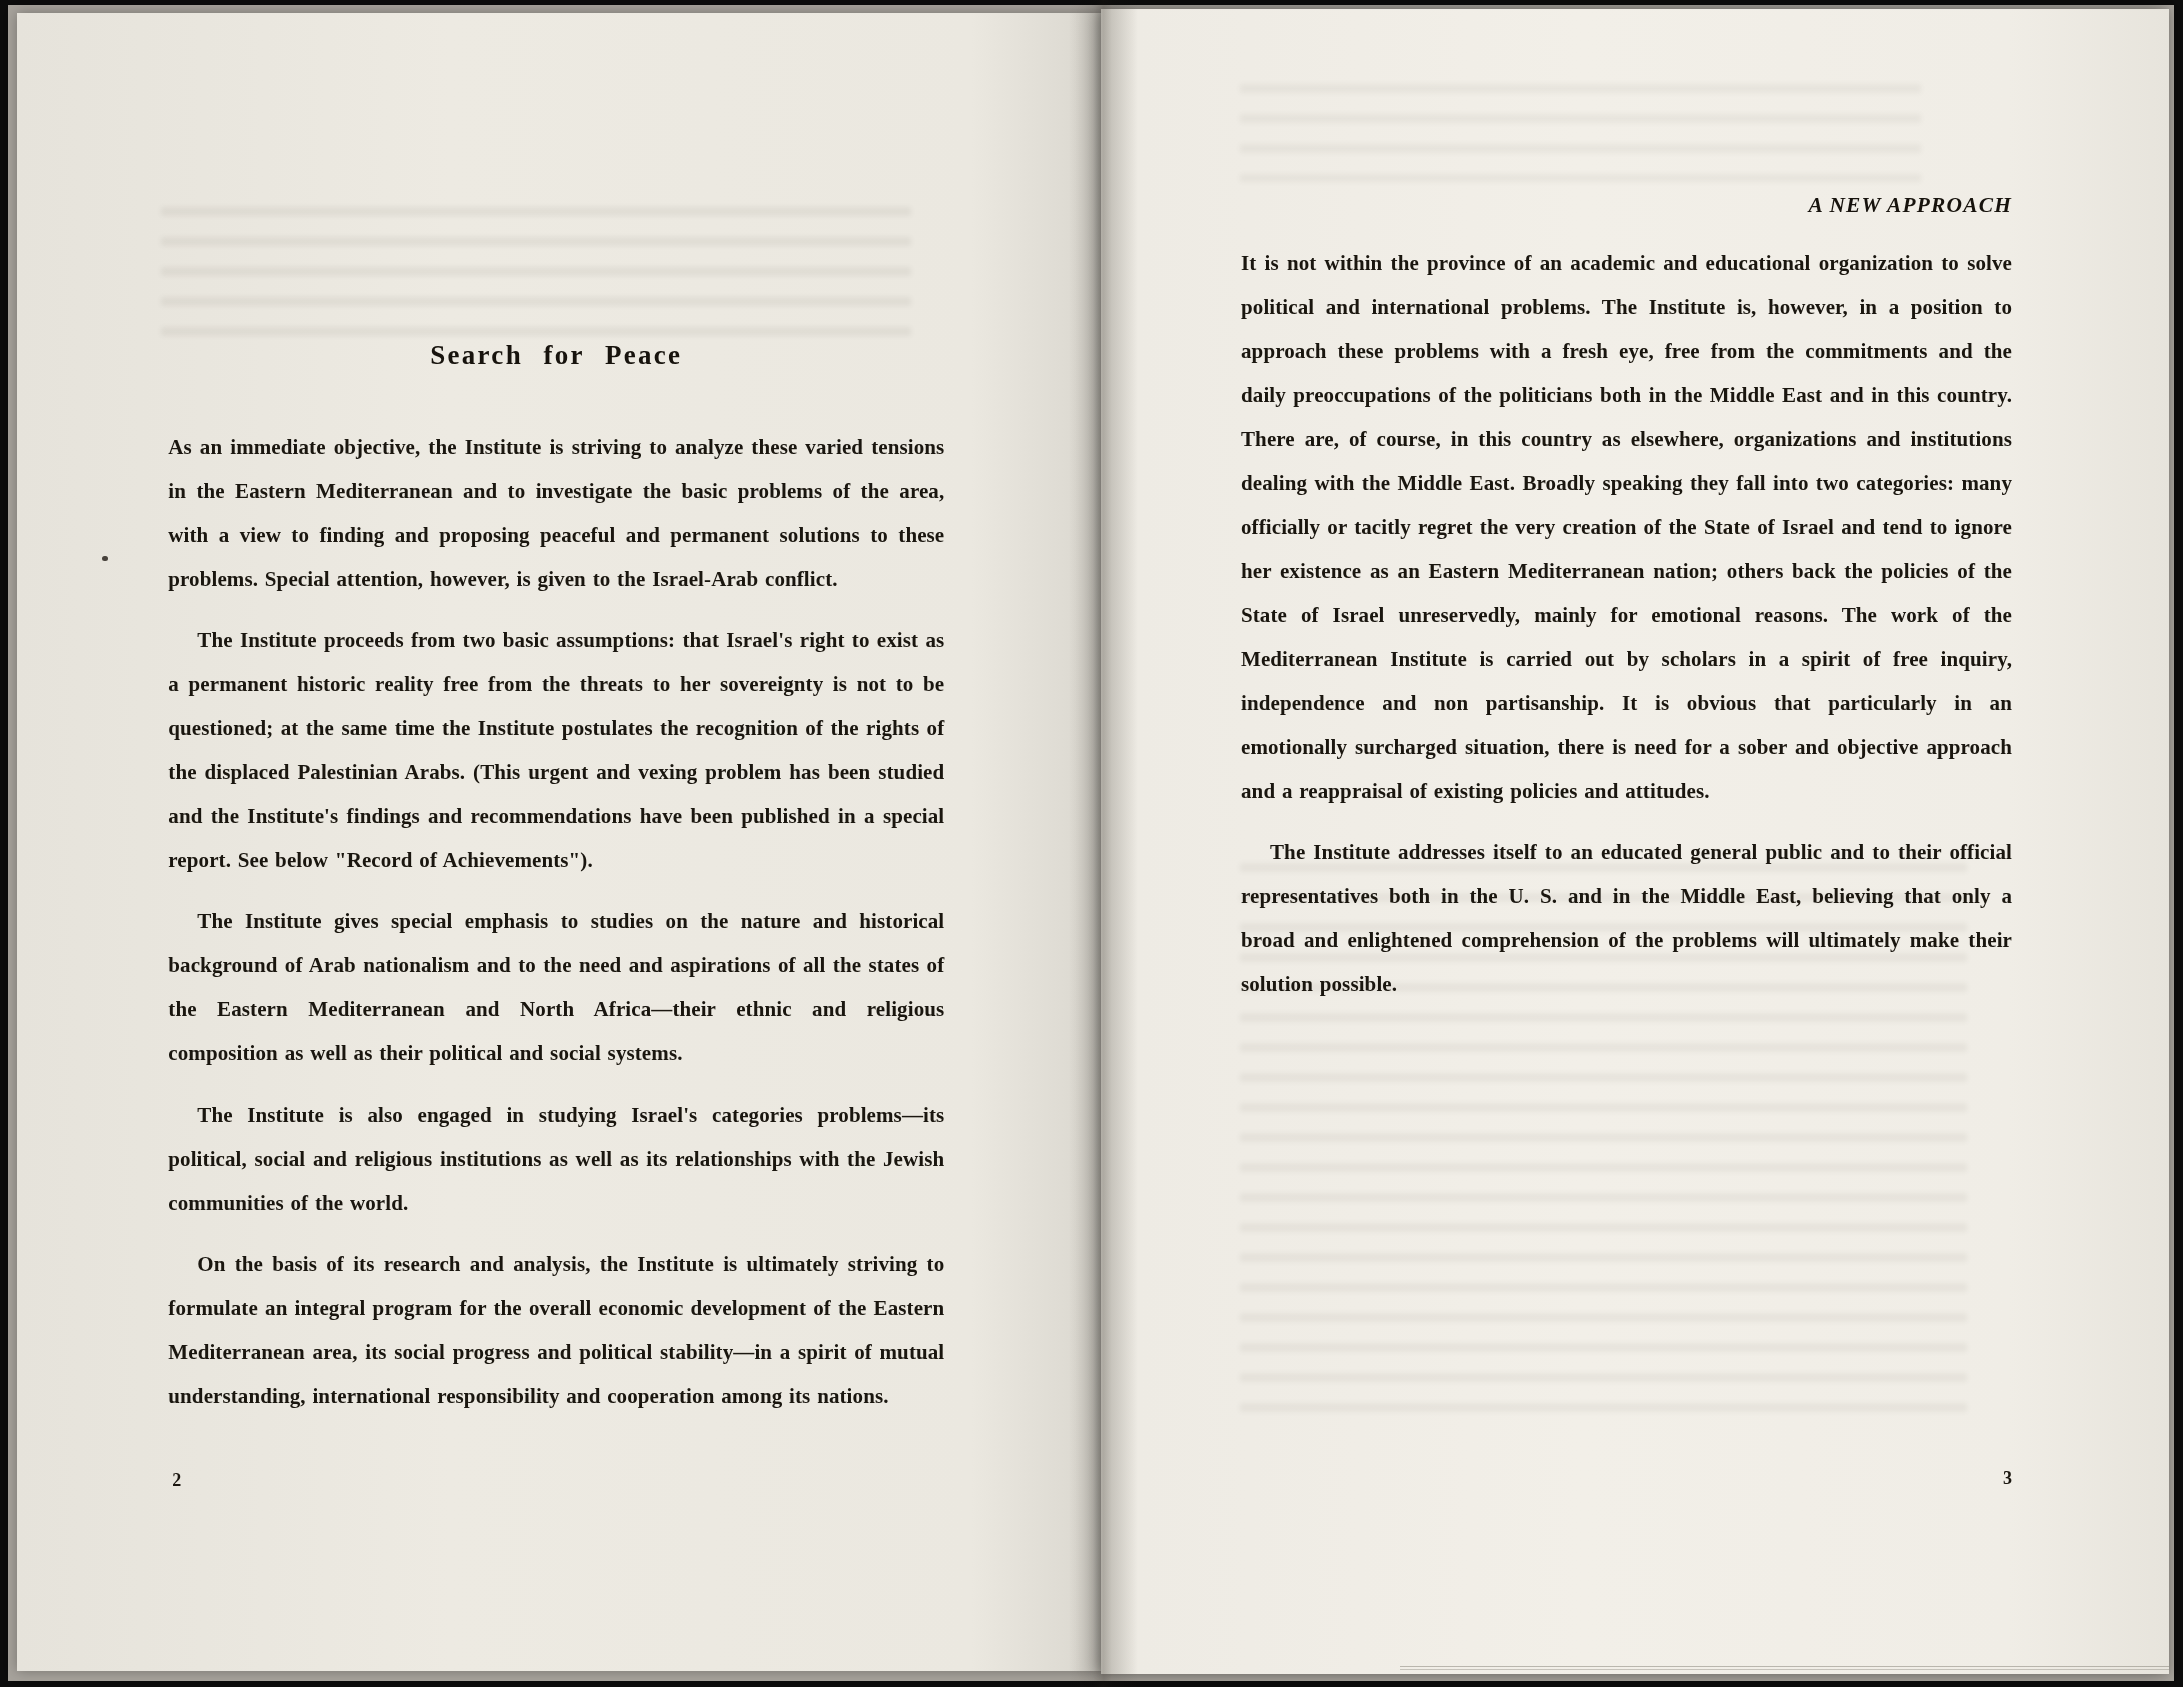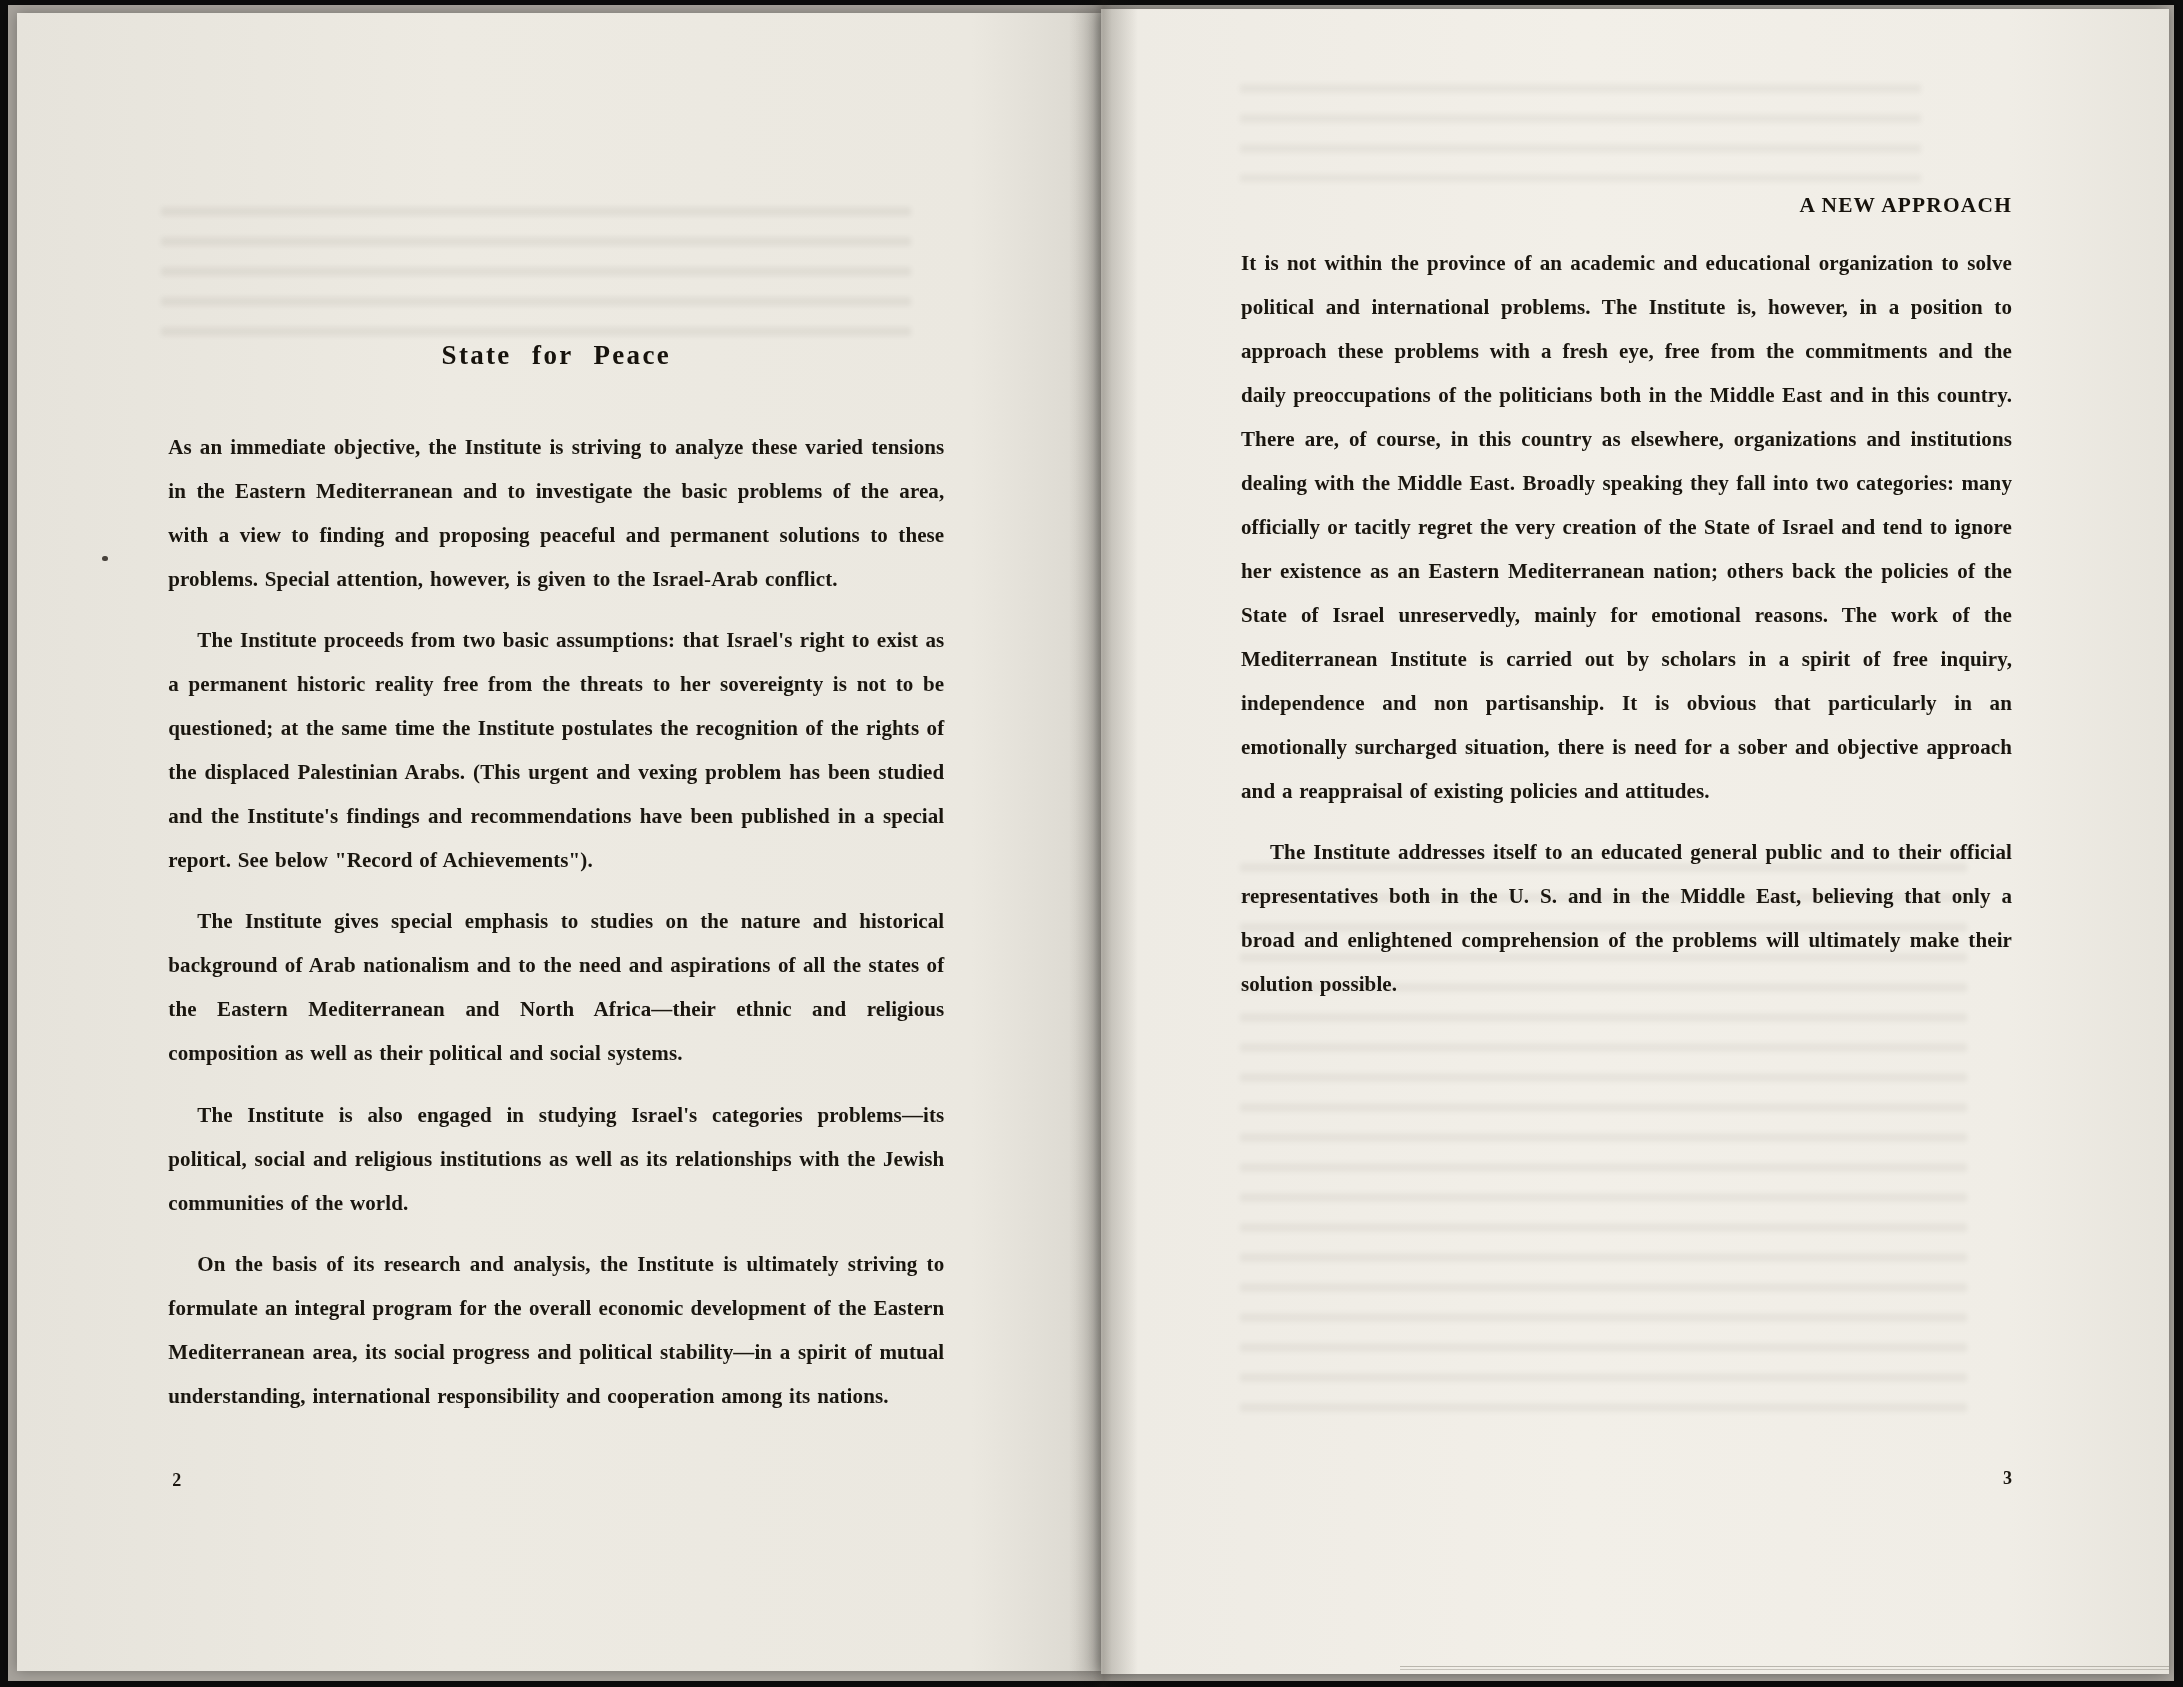--- a/index.html
+++ b/index.html
@@ -70,20 +70,21 @@
     word-spacing: 11.5px;
     color: #17130d;
   }
   .running-head {
     position: absolute;
     left: 140px;
     top: 184px;
     width: 771px;
     text-align: right;
     font-size: 21.4px;
+    font-style: italic;
     font-weight: 700;
     letter-spacing: 1.2px;
     color: #17130d;
   }
   .text-block {
     position: absolute;
   }
   .left-text {
     left: 151px;
     top: 412px;
@@ -177,21 +178,21 @@
   }
 </style>
 </head>
 <body>
 
 <div class="scan-bed"></div>
 
 <div class="page page-left">
   <div class="ghost ghost-left-top"></div>
   <div class="speck"></div>
-  <h1 class="heading">State for Peace</h1>
+  <h1 class="heading">Search for Peace</h1>
   <div class="text-block left-text">
     <p>As an immediate objective, the Institute is striving to analyze these varied tensions in the Eastern Mediterranean and to investigate the basic problems of the area, with a view to finding and proposing peaceful and permanent solutions to these problems. Special attention, however, is given to the Israel-Arab conflict.</p>
     <p class="indent">The Institute proceeds from two basic assumptions: that Israel's right to exist as a permanent historic reality free from the threats to her sovereignty is not to be questioned; at the same time the Institute postulates the recognition of the rights of the displaced Palestinian Arabs. (This urgent and vexing problem has been studied and the Institute's findings and recommendations have been published in a special report. See below "Record of Achievements").</p>
     <p class="indent">The Institute gives special emphasis to studies on the nature and historical background of Arab nationalism and to the need and aspirations of all the states of the Eastern Mediterranean and North Africa—their ethnic and religious composition as well as their political and social systems.</p>
     <p class="indent">The Institute is also engaged in studying Israel's categories problems—its political, social and religious institutions as well as its relationships with the Jewish communities of the world.</p>
     <p class="indent">On the basis of its research and analysis, the Institute is ultimately striving to formulate an integral program for the overall economic development of the Eastern Mediterranean area, its social progress and political stability—in a spirit of mutual understanding, international responsibility and cooperation among its nations.</p>
   </div>
   <div class="page-number pn-left">2</div>
 </div>
 

